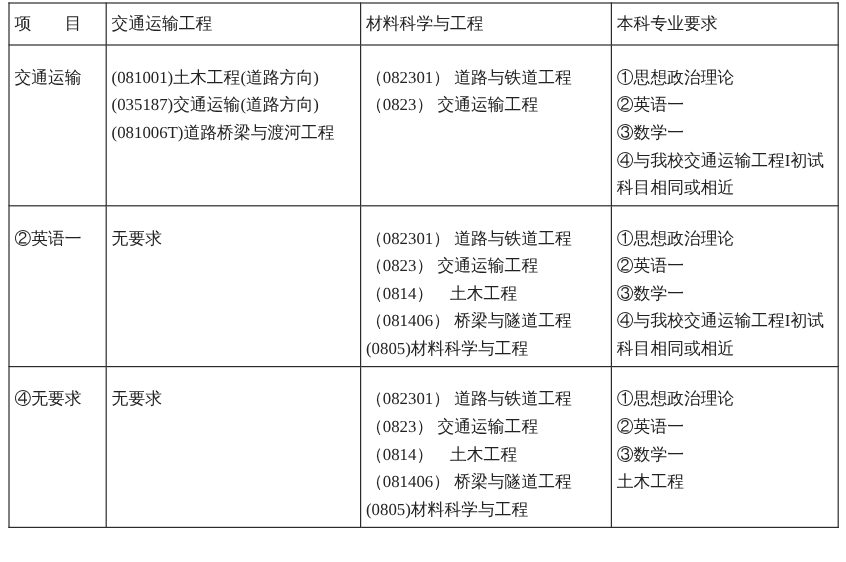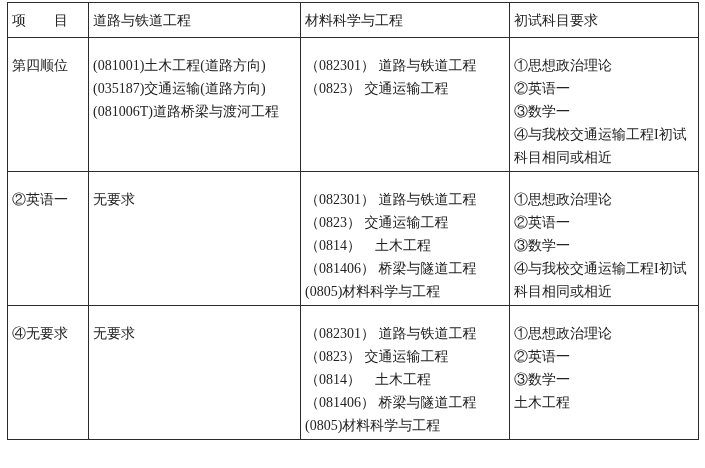--- a/index.html
+++ b/index.html
@@ -62,28 +62,28 @@
   <table class="rules">
     <colgroup>
       <col style="width:81px">
       <col style="width:212px">
       <col style="width:209px">
       <col style="width:189px">
     </colgroup>
     <thead>
       <tr>
         <th>项　　目</th>
-        <th>道路与铁道工程</th>
+        <th>交通运输工程</th>
         <th>材料科学与工程</th>
-        <th>初试科目要求</th>
+        <th>本科专业要求</th>
       </tr>
     </thead>
     <tbody>
       <tr>
-        <td>第四顺位</td>
+        <td>交通运输</td>
         <td>
           <div class="cell-line">(081001)土木工程(道路方向)</div>
           <div class="cell-line">(035187)交通运输(道路方向)</div>
           <div class="cell-line">(081006T)道路桥梁与渡河工程</div>
         </td>
         <td class="col-apply">
           <div class="cell-line">（082301） 道路与铁道工程</div>
           <div class="cell-line">（0823） 交通运输工程</div>
         </td>
         <td class="col-exam">

